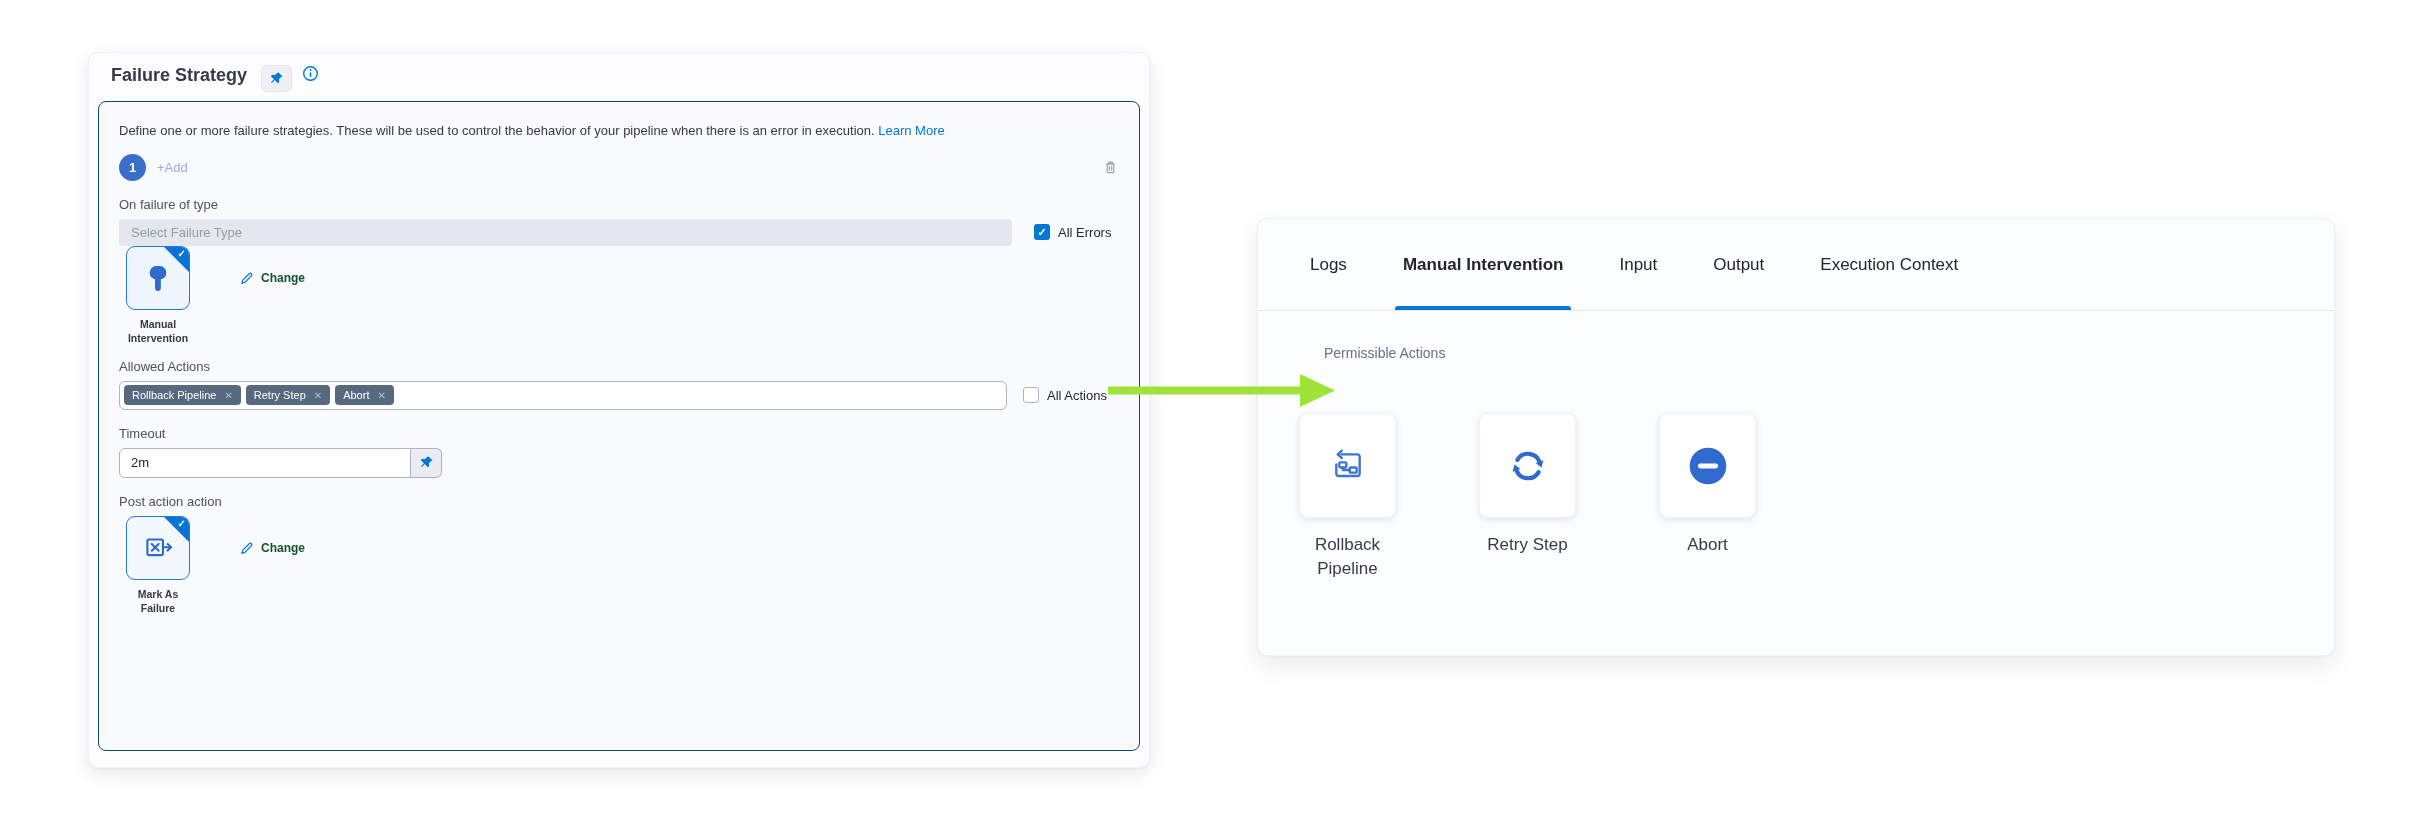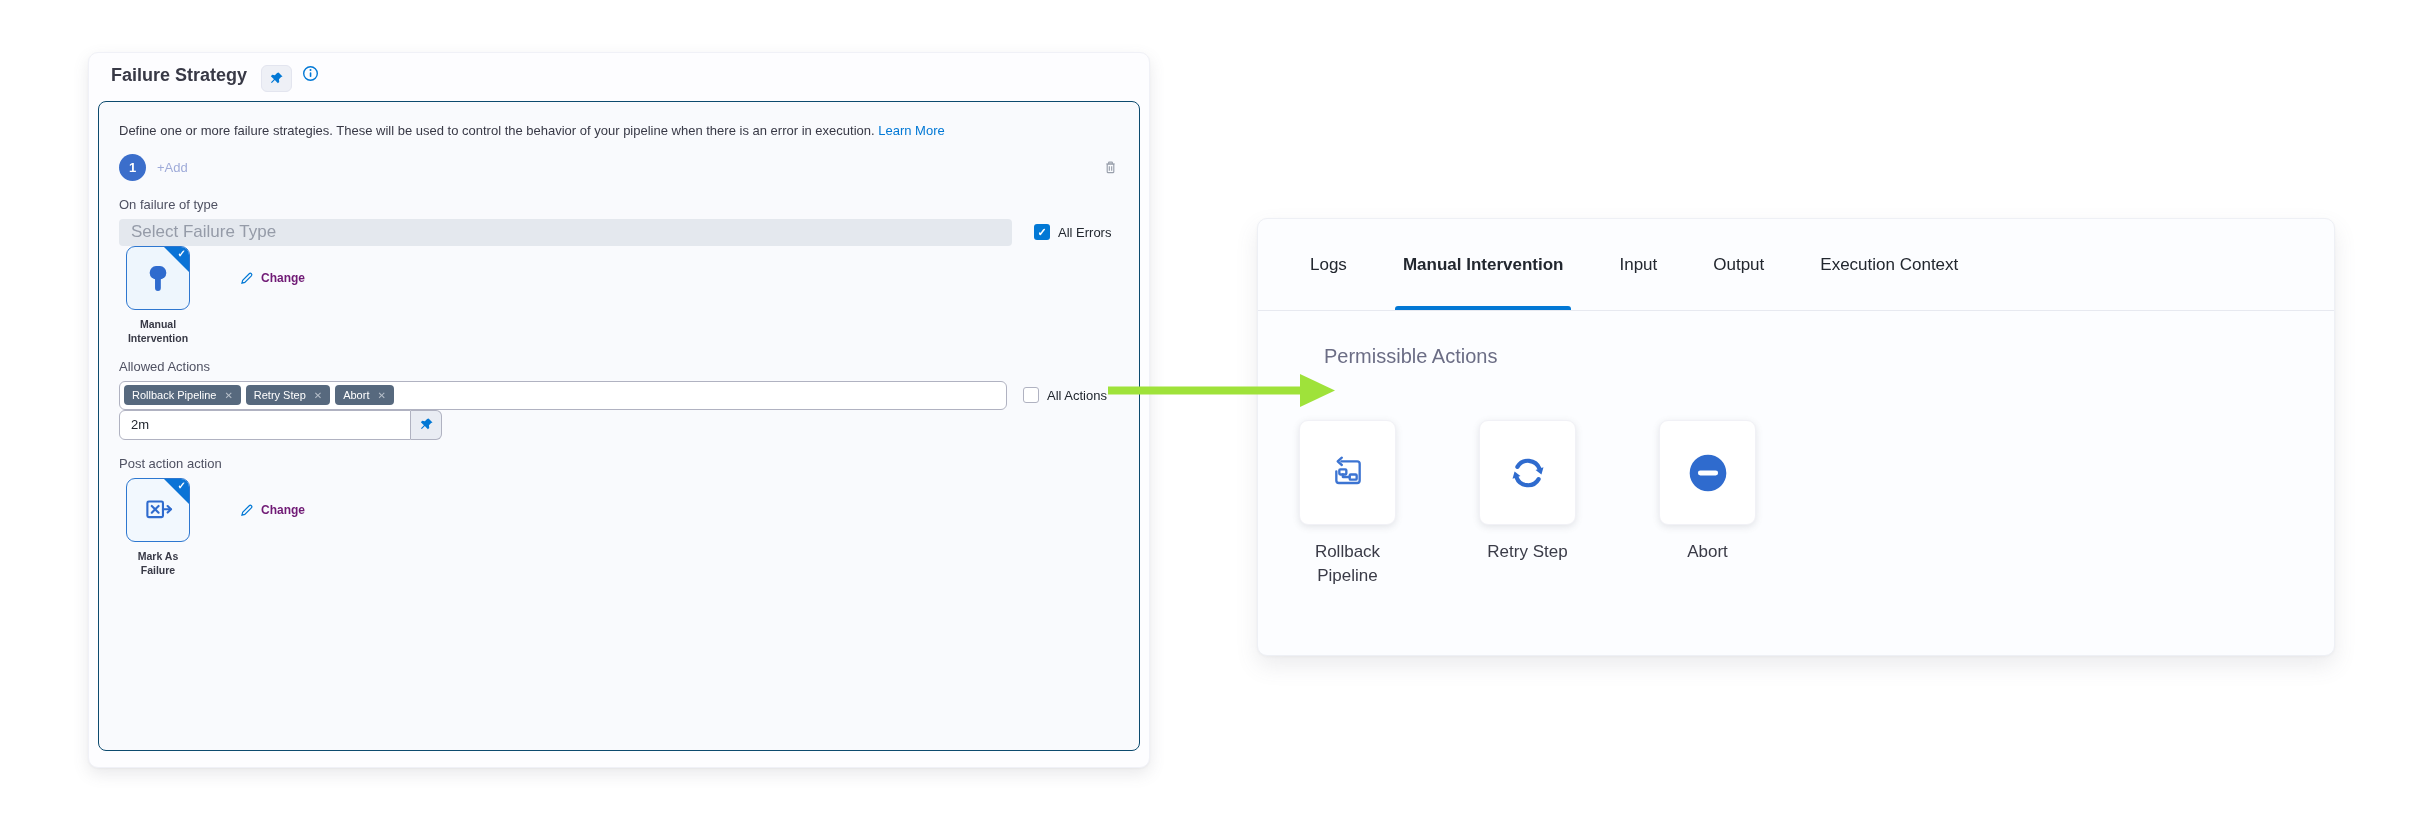--- a/index.html
+++ b/index.html
@@ -42,21 +42,21 @@
     cursor:pointer;
   }
   .add-link{ margin-left:11px; font-size:13px; color:#9fabd9; cursor:pointer; }
   .trash-btn{ margin-left:auto; cursor:pointer; display:flex; }
 
   .field-label{ font-size:13px; color:#4f5162; margin:16px 0 7px; }
 
   .failure-row{ display:flex; align-items:center; gap:22px; }
   .select-input{
     width:893px; height:27px; background:#e4e8ee; border:none; border-radius:4px;
-    padding:0 12px; font-size:17px; color:#22272f; font-family:"Liberation Sans", sans-serif;
+    padding:0 12px; font-size:13px; color:#22272f; font-family:"Liberation Sans", sans-serif;
     outline:none;
   }
   .select-input::placeholder{ color:#959ba8; }
 
   .cb-group{ display:flex; align-items:center; gap:8px; font-size:13px; color:#22272f; }
   .cb{ width:16px; height:16px; border-radius:3px; display:flex; align-items:center;
        justify-content:center; cursor:pointer; flex:none; }
   .cb.checked{ background:#0278d5; color:#fff; font-size:11px; font-weight:bold; }
   .cb.unchecked{ background:#fff; border:1px solid #b0b2c1; }
 
@@ -69,21 +69,21 @@
   }
   .corner{ position:absolute; top:0; right:0; width:0; height:0;
            border-top:25px solid #0a73d6; border-left:25px solid transparent; }
   .corner-check{ position:absolute; top:1px; right:3px; color:#fff; font-size:10px; font-weight:bold; }
   .action-caption{
     margin-top:7px; font-size:10.5px; font-weight:bold; color:#383946;
     text-align:center; line-height:1.35; width:76px;
   }
   .change-link{
     display:flex; align-items:center; gap:7px; margin-left:42px; margin-top:25px;
-    color:#701a75; font-size:12px; font-weight:bold; cursor:pointer;
+    color:#14532d; font-size:12px; font-weight:bold; cursor:pointer;
   }
 
   .allowed-row{ display:flex; align-items:center; gap:16px; }
   .tags-input{
     width:888px; height:29px; border:1px solid #b0b2c1; border-radius:6px; background:#fff;
     display:flex; align-items:center; gap:5px; padding:0 4px; cursor:text;
   }
   .tag{
     background:#57697e; color:#fff; font-size:11px; padding:4px 8px; border-radius:4px;
     display:flex; align-items:center; gap:8px; white-space:nowrap;
@@ -114,21 +114,21 @@
   }
   .tab{
     position:relative; display:flex; align-items:center; gap:8px;
     font-size:17px; color:#22272f; cursor:pointer; white-space:nowrap;
   }
   .tab.active{ font-weight:bold; }
   .tab.active::after{
     content:""; position:absolute; left:-8px; right:-8px; bottom:0; height:4px;
     background:#0278d5; border-radius:3px 3px 0 0;
   }
-  .section-title{ margin:34px 0 0 66px; font-size:20px; color:#6b6d85; }
+  .section-title{ margin:34px 0 0 66px; font-size:14px; color:#6b6d85; }
   .actions-row{ display:flex; gap:83px; margin:52px 0 0 41px; }
   .perm-action{ width:97px; display:flex; flex-direction:column; align-items:center; cursor:pointer; }
   .white-card{
     width:97px; height:105px; background:#ffffff; border:1px solid #f1f1f6; border-radius:9px;
     box-shadow:0 2px 7px rgba(96,97,112,.16);
     display:flex; align-items:center; justify-content:center;
   }
   .perm-label{ margin-top:15px; font-size:17px; color:#3a3b47; text-align:center; line-height:1.4; }
 
   .flow-arrow{ position:absolute; left:1108px; top:371px; z-index:5; }
@@ -225,20 +225,21 @@
           <span>Abort</span>
           <span class="tag-x">✕</span>
         </span>
       </div>
       <span class="cb-group">
         <span class="cb unchecked"></span>
         <span>All Actions</span>
       </span>
     </div>
 
+    <div class="field-label">Timeout</div>
     <div class="timeout-row">
       <input class="timeout-input" type="text" value="2m" style="">
       <span class="timeout-pin">
         <span style="display:flex">
           <svg width="15" height="15" viewBox="0 0 16 16">
               <path d="M10.2 1.6 L14.4 5.8 L12.9 6.4 L10.6 8.7 L10.9 11.6 L9.5 13 L6.2 9.7 L3 12.9 L2.1 12 L5.3 8.8 L2 5.5 L3.4 4.1 L6.3 4.4 L8.6 2.1 Z" fill="#0278d5"></path>
             </svg>
         </span>
       </span>
     </div>

